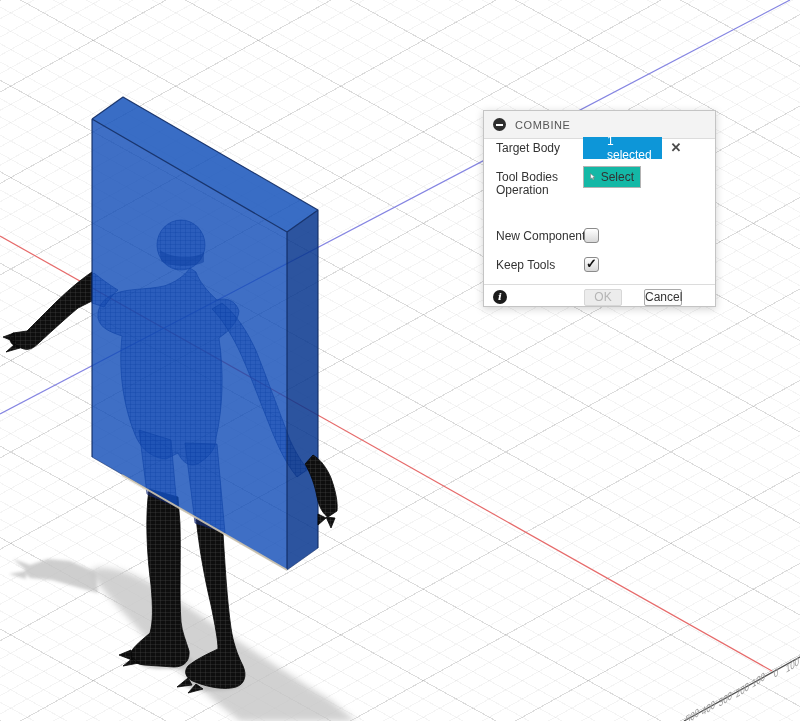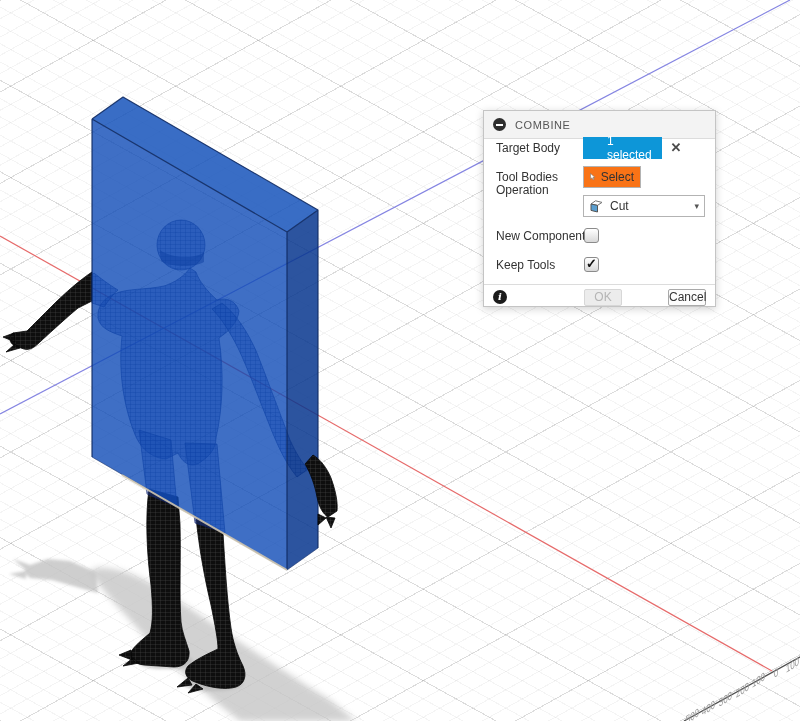--- a/index.html
+++ b/index.html
@@ -35,21 +35,21 @@
   .lbl-1{top:30px;} .lbl-2{top:59px;} .lbl-3{top:72px;} .lbl-4{top:118px;} .lbl-5{top:147px;}
 
   .sel-btn{
     position:absolute;left:99px;top:26px;width:79px;height:22px;box-sizing:border-box;
     background:#0d96d8;color:#fff;display:flex;align-items:center;gap:6px;padding:0 18px;cursor:pointer;
   }
   .x-close{position:absolute;left:184px;top:29px;width:16px;height:16px;line-height:16px;text-align:center;
     font-size:13px;color:#4a4a4a;font-weight:bold;cursor:pointer;}
   .select-btn{
     position:absolute;left:99px;top:55px;width:58px;height:22px;box-sizing:border-box;
-    background:#f97316;border:1px solid #b3b3b3;display:flex;align-items:center;gap:5px;padding:0 6px;cursor:pointer;
+    background:#14b8a6;border:1px solid #b3b3b3;display:flex;align-items:center;gap:5px;padding:0 6px;cursor:pointer;
   }
   .op-select{
     position:absolute;left:99px;top:84px;width:122px;height:22px;box-sizing:border-box;
     background:#fff;border:1px solid #b3b3b3;display:flex;align-items:center;gap:6px;padding:0 5px;cursor:pointer;
   }
   .caret{margin-left:auto;font-size:9px;color:#555;line-height:1;}
   .checkbox{
     position:absolute;left:100px;width:15px;height:15px;box-sizing:border-box;
     border:1px solid #8b8b8b;border-radius:3px;background:linear-gradient(#ffffff,#d8d8d8);
     cursor:pointer;text-align:center;
@@ -58,21 +58,21 @@
   .checkbox .check{display:block;font-size:13px;font-weight:bold;color:#111;line-height:13px;margin-top:-1px;}
   .footer-sep{position:absolute;left:0;right:0;top:173px;border-top:1px solid #dcdcdc;}
   .info{
     position:absolute;left:9px;top:179px;width:14px;height:14px;border-radius:50%;background:#1b1b1b;
     color:#fff;font-family:"DejaVu Serif",serif;font-style:italic;font-weight:bold;font-size:10px;
     line-height:14px;text-align:center;cursor:pointer;
   }
   .btn{position:absolute;top:178px;width:38px;height:17px;box-sizing:border-box;border-radius:2px;
     text-align:center;line-height:15px;font-size:12px;cursor:pointer;}
   .btn-ok{left:100px;background:#ececec;border:1px solid #d7d7d7;color:#b5b5b5;cursor:default;}
-  .btn-cancel{left:160px;background:#fcfcfc;border:1px solid #a9a9a9;color:#333;margin-left:24px;}
+  .btn-cancel{left:160px;background:#fcfcfc;border:1px solid #a9a9a9;color:#333;}
 </style>
 </head>
 <body>
 
 <div class="stage">
 
   <svg class="scene-svg" width="800" height="721" viewBox="0 0 800 721">
     <defs>
       <pattern id="meshDark" width="5" height="4" patternUnits="userSpaceOnUse">
         <rect width="5" height="4" fill="#0e0e0e"></rect>
@@ -165,28 +165,20 @@
 
     <div class="row-label lbl-2">Tool Bodies</div>
     <div class="select-btn">
       <svg width="11" height="14" viewBox="0 0 11 14">
         <path d="M1,0 L1,11 L4,8.4 L5.8,12.6 L7.7,11.8 L5.9,7.7 L9.6,7.7 Z" fill="#ffffff" stroke="#6f6f6f" stroke-width="1"></path>
       </svg>
       <span>Select</span>
     </div>
 
     <div class="row-label lbl-3">Operation</div>
-    <div class="op-select">
-      <svg width="15" height="15" viewBox="0 0 15 15">
-        <path d="M2,5 L6.5,1.8 L13,3.4 L8.5,6.4 Z" fill="#ffffff" stroke="#777777" stroke-width="1"></path>
-        <path d="M2,5 L8.5,6.4 L8.5,13 L2,11.4 Z" fill="#5b9fd0" stroke="#555555" stroke-width="1"></path>
-      </svg>
-      <span>Cut</span>
-      <span class="caret">▾</span>
-    </div>
 
     <div class="row-label lbl-4">New Component</div>
     <div class="checkbox cb-1">
       <span class="check"></span>
     </div>
 
     <div class="row-label lbl-5">Keep Tools</div>
     <div class="checkbox cb-2">
       <span class="check">✓</span>
     </div>

